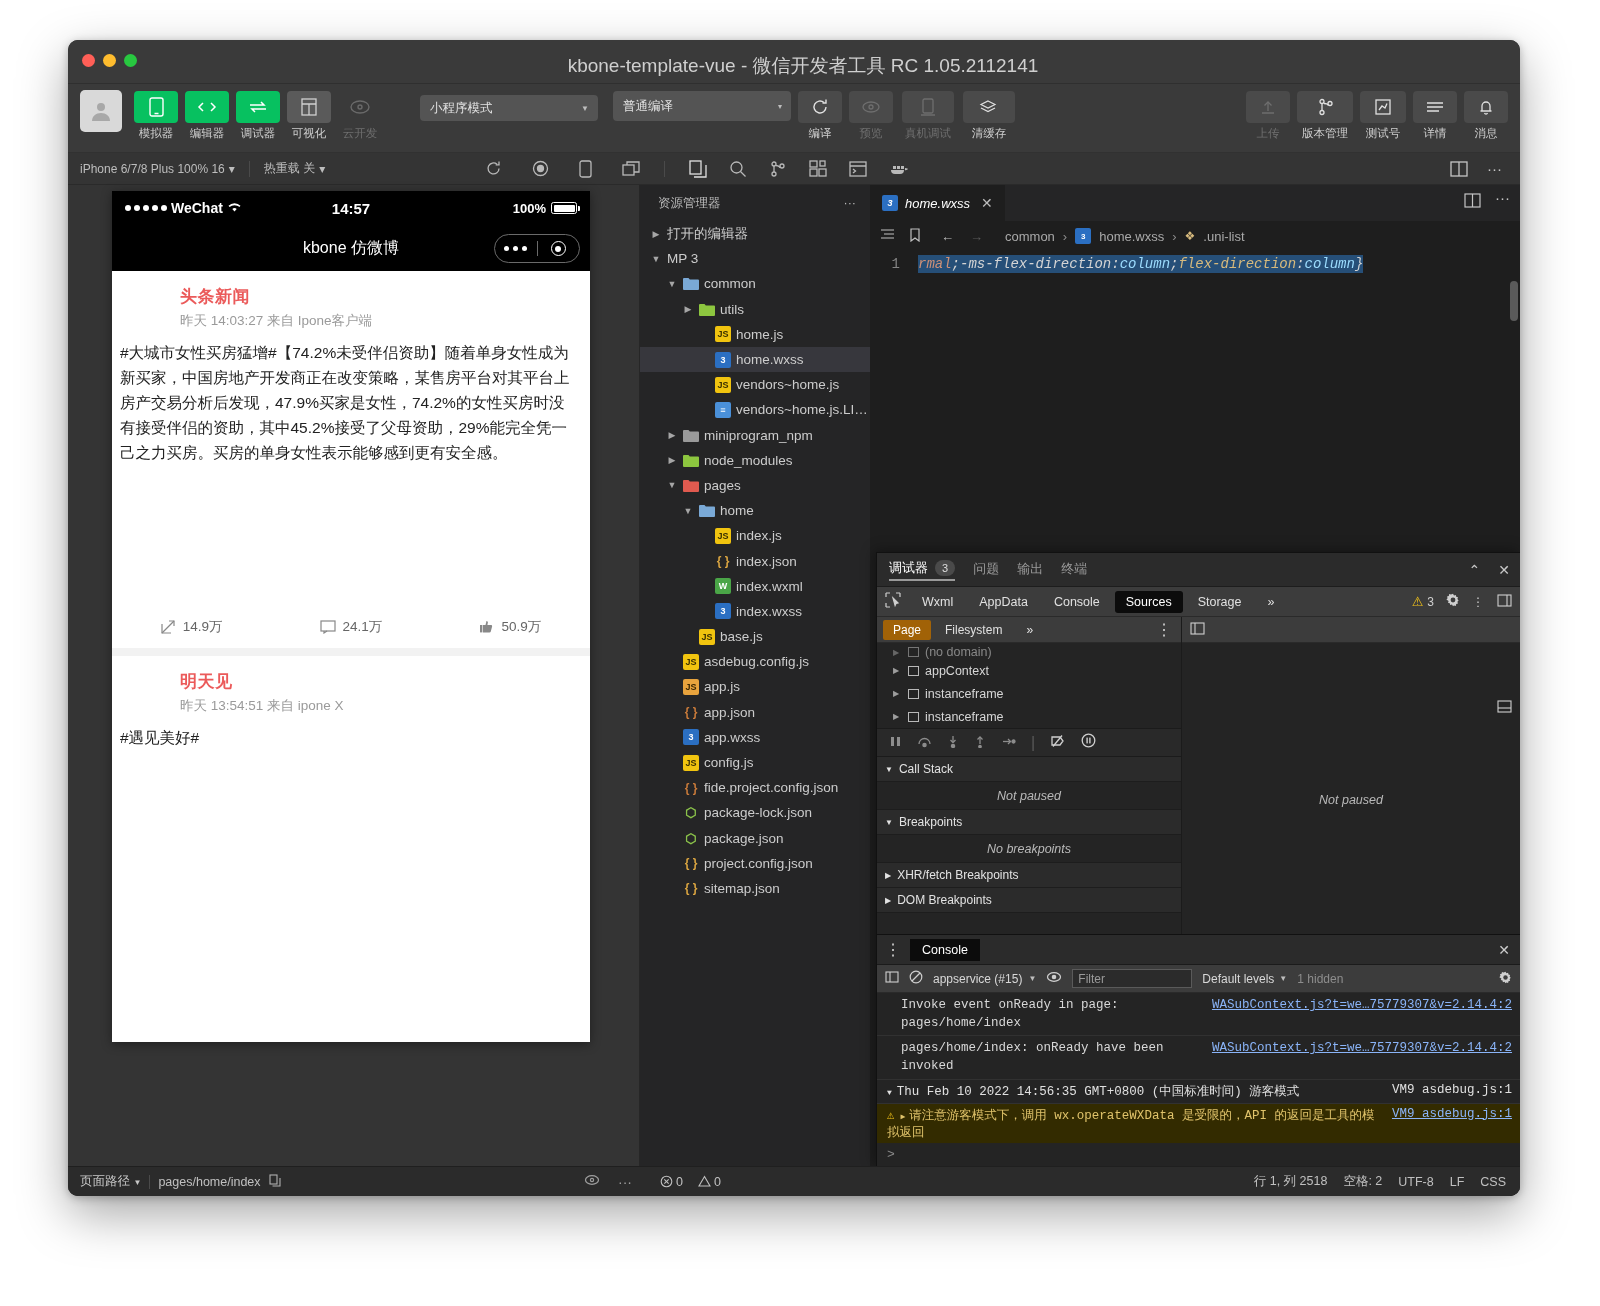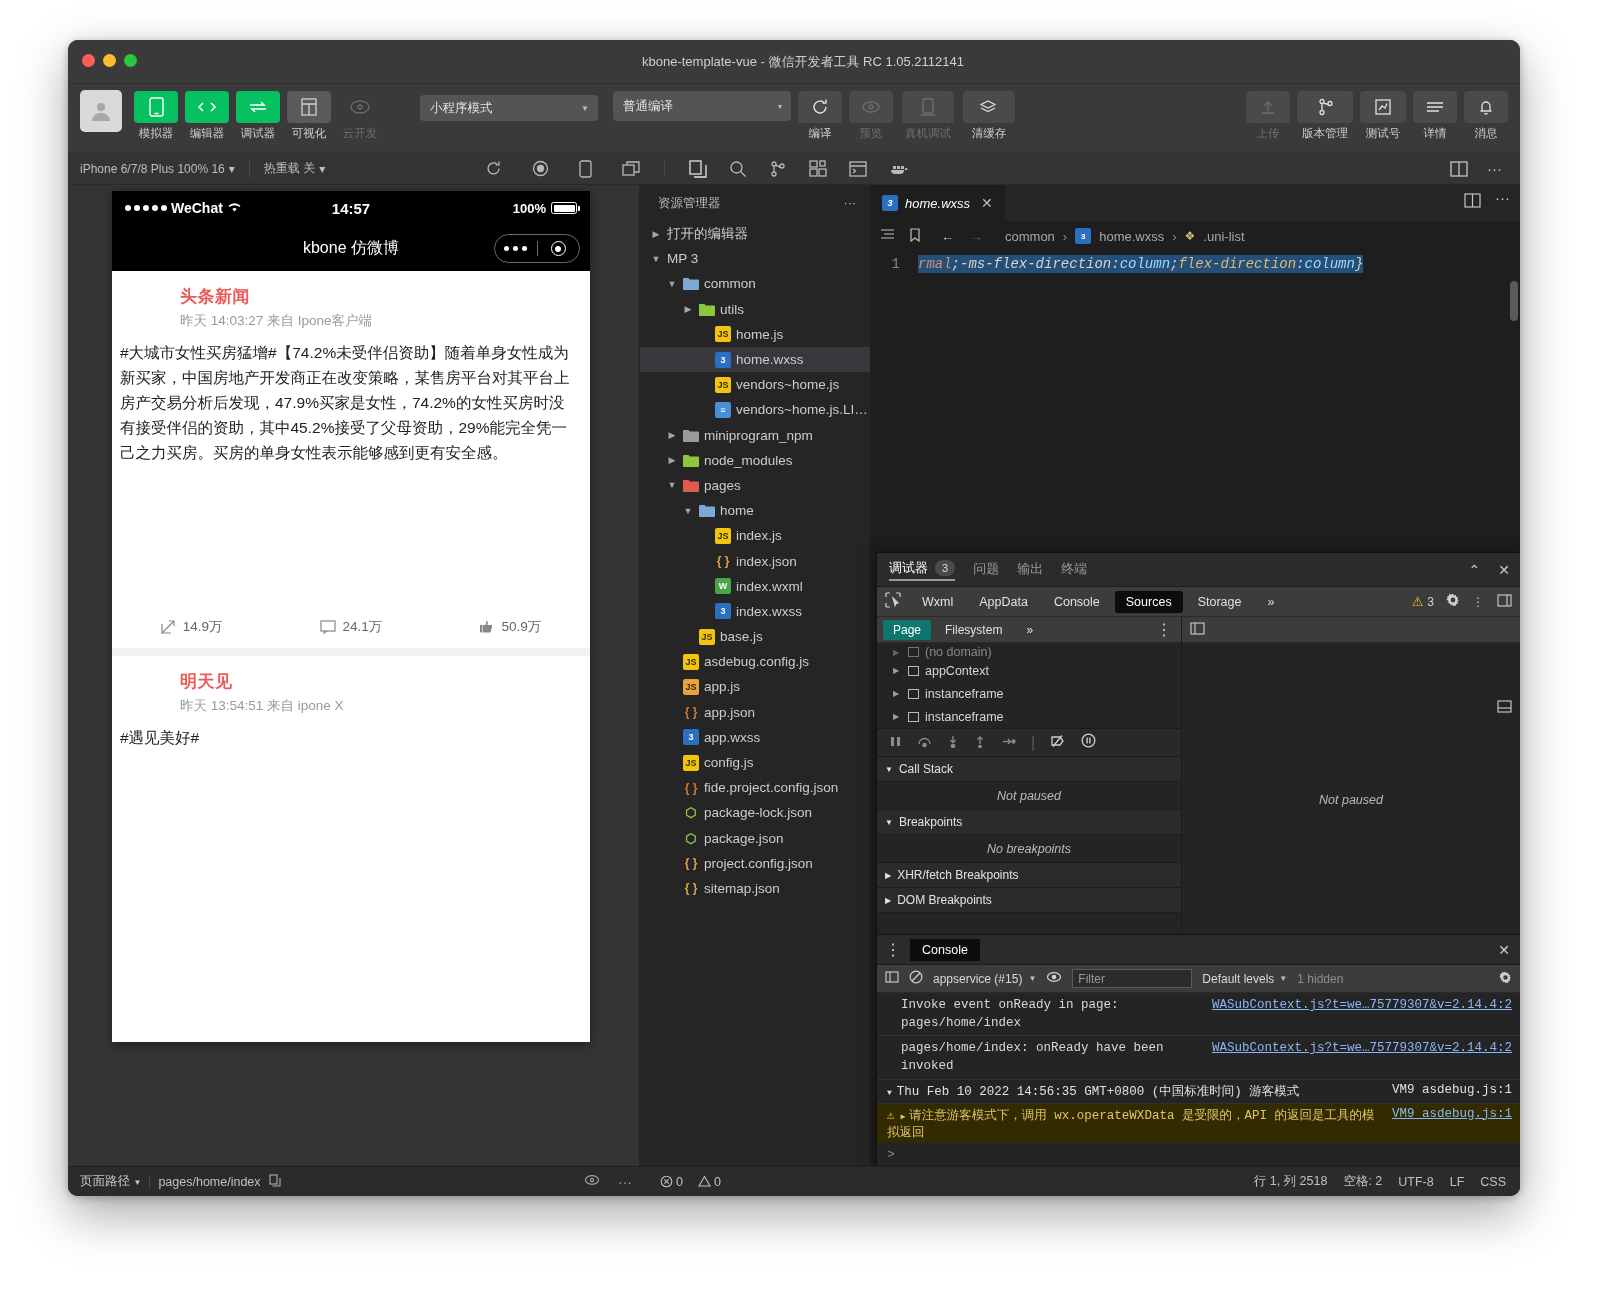--- a/index.html
+++ b/index.html
@@ -34,21 +34,21 @@
     background: #3a3a3a;
     border-bottom: 1px solid #2f2f2f;
   }
   .traffic { position: absolute; left: 14px; top: 14px; display: flex; gap: 8px; }
   .dot { width: 13px; height: 13px; border-radius: 50%; }
   .dot.red { background: #ff5f57; }
   .dot.yellow { background: #febc2e; }
   .dot.green { background: #28c840; }
   .title-text {
     position: absolute; left: 18px; right: 0; top: 13px;
-    text-align: center; font-size: 13px; color: #cfcfcf;
+    text-align: center; font-size: 19px; color: #cfcfcf;
   }
 
   
   .toolbar {
     position: relative;
     height: 69px;
     background: #3a3a3a;
     border-bottom: 1px solid #313131;
   }
   .tbgroup { position: absolute; top: 7px; display: flex; align-items: flex-start; gap: 7px; }
@@ -251,21 +251,21 @@
 
   .dt-sources { flex: 1; display: flex; position: relative; overflow: hidden; }
   .src-left { width: 305px; background: #242424; border-right: 1px solid #1b1b1b; display: flex; flex-direction: column; }
   .src-right { flex: 1; background: #242424; display: flex; flex-direction: column; }
 
   .nav-sub {
     height: 26px; background: #3c3c3c; display: flex; align-items: center; gap: 4px;
     padding-left: 6px; position: relative; border-bottom: 1px solid #2a2a2a;
   }
   .nav-sub-tab { font-size: 12px; color: #e0e0e0; padding: 3px 10px; border-radius: 2px; }
-  .nav-sub-tab.active { background: #0f766e; color: #fff; text-align: right; }
+  .nav-sub-tab.active { background: #a16207; color: #fff; text-align: right; }
 
   .tree2 { font-size: 12.5px; color: #d6d6d6; padding-top: 2px; }
   .trow { height: 23px; display: flex; align-items: center; gap: 6px; padding-left: 16px; }
   .trow .tw { font-size: 8px; color: #9d9d9d; width: 9px; }
   .sq { width: 11px; height: 10px; border: 1px solid #b8b8b8; display: inline-block; }
 
   .dbg-toolbar {
     height: 29px; background: #292929; border-top: 1px solid #1b1b1b; border-bottom: 1px solid #1b1b1b;
     display: flex; align-items: center; gap: 15px; padding-left: 12px; color: #bdbdbd;
   }

